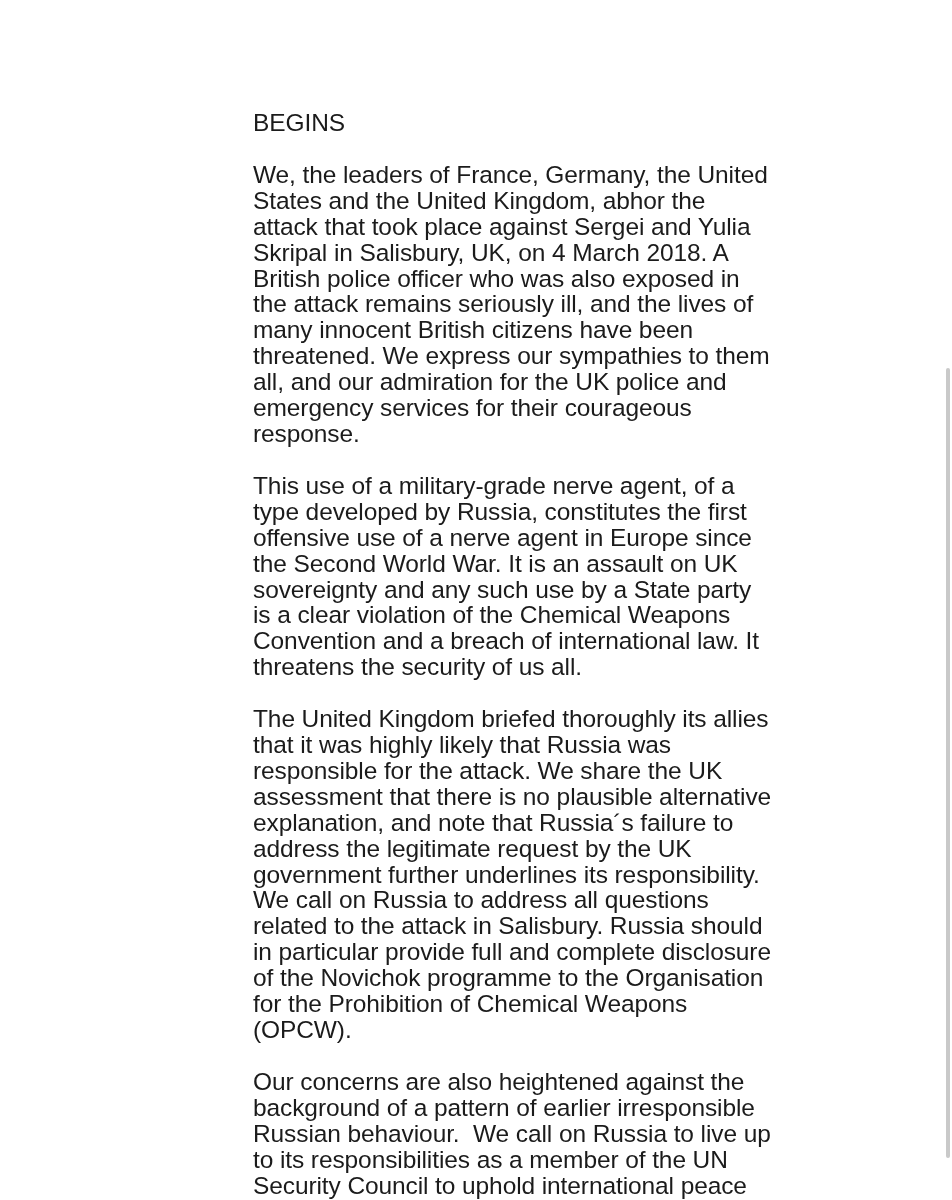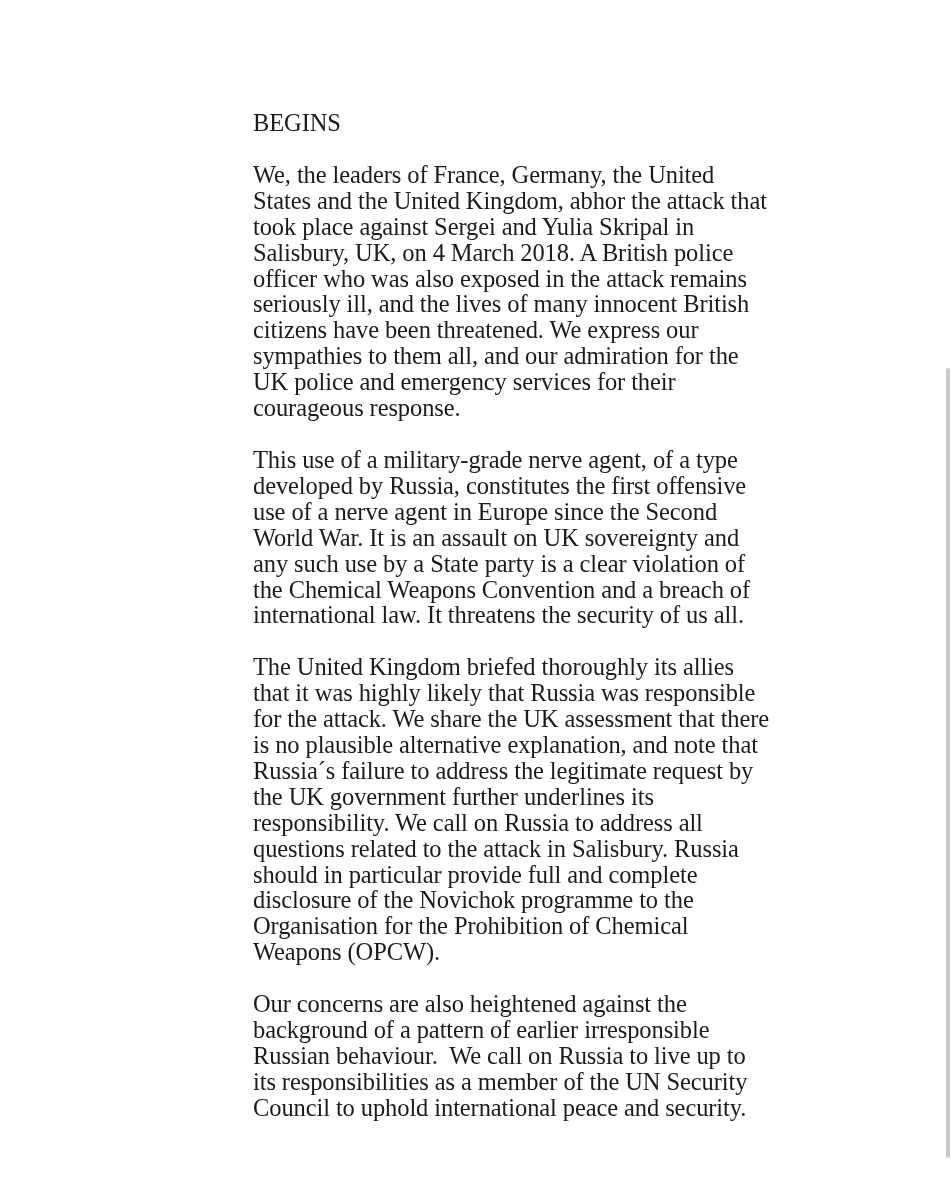--- a/index.html
+++ b/index.html
@@ -30,21 +30,20 @@
     width: 520px;
   }
   .para {
     font-size: 24.5px;
     line-height: 25.9px;
     letter-spacing: -0.1px;
     margin: 0 0 26px 0;
     white-space: pre-wrap;
     word-spacing: 0px;
     color: #1b1b1b;
-    font-family: Liberation Serif, serif;
   }
   .para:last-child {
     margin-bottom: 0;
   }
   
   .scrollbar-track {
     position: absolute;
     right: 0;
     top: 0;
     width: 7px;

